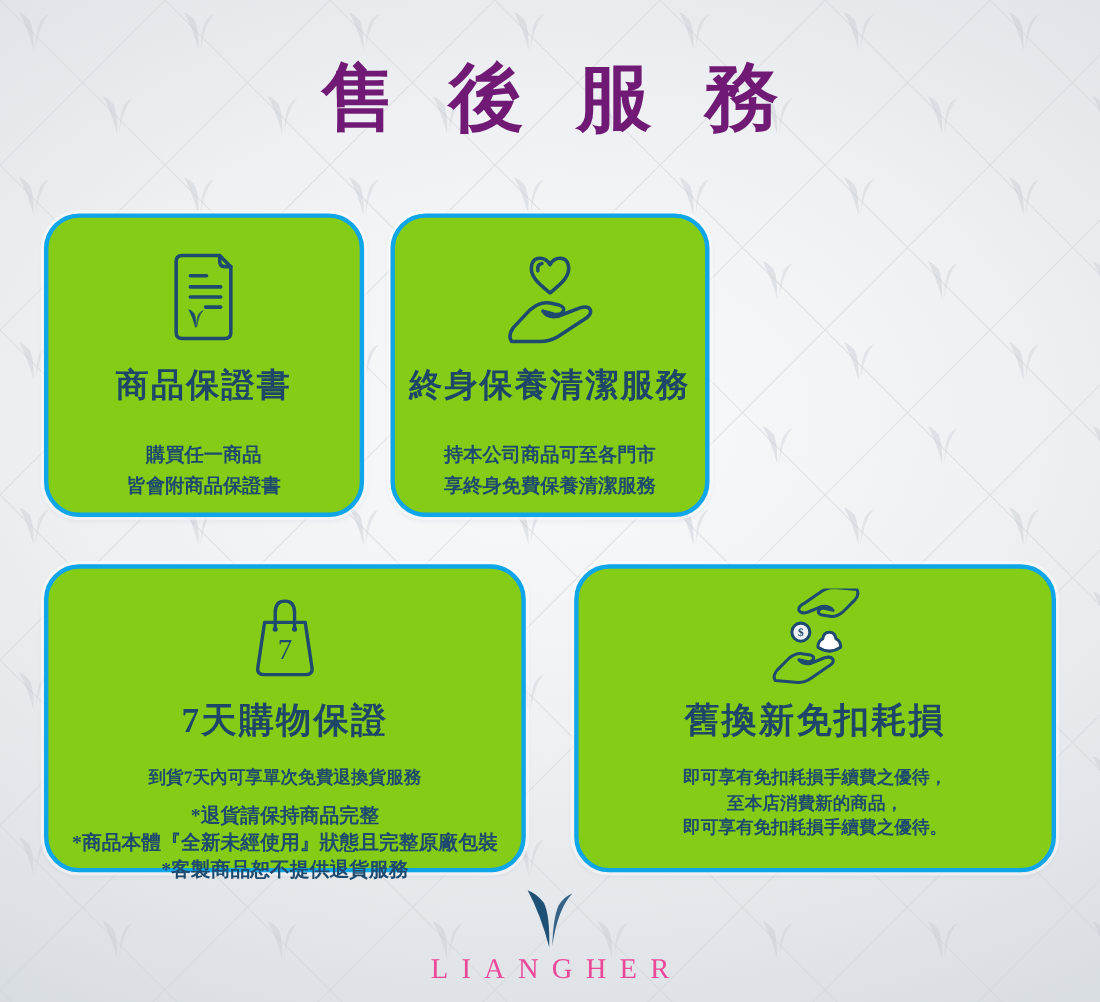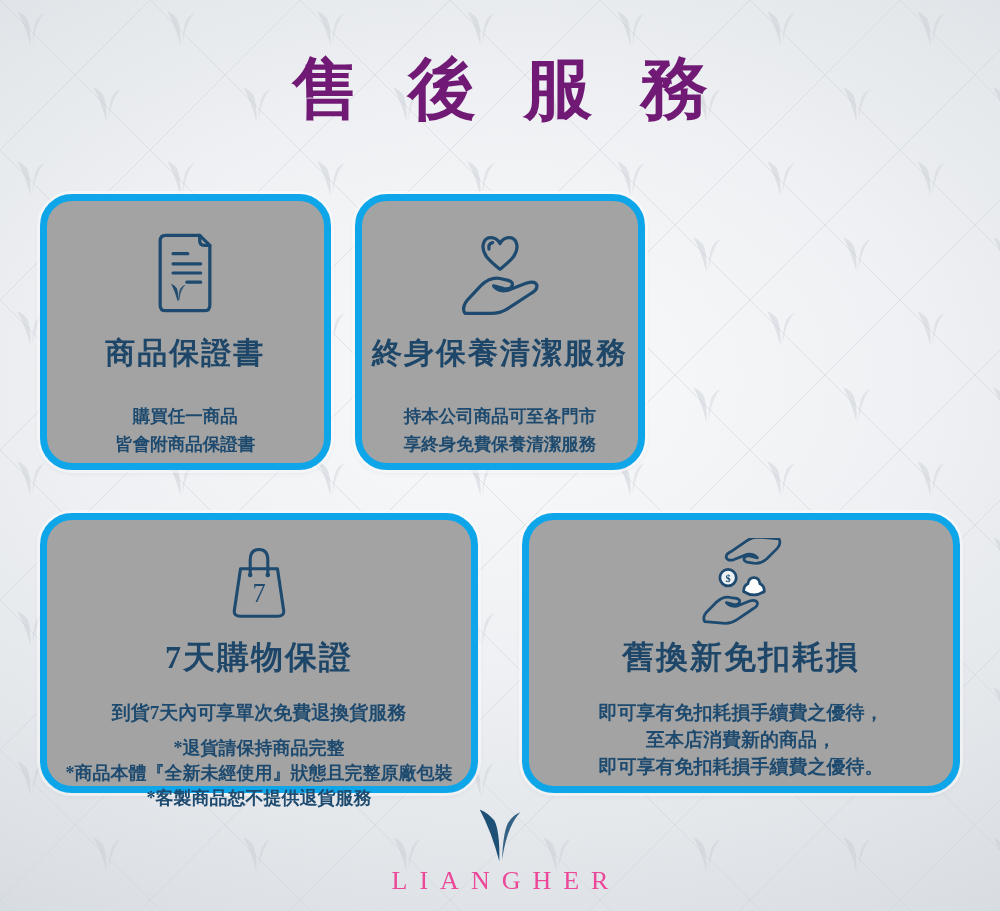--- a/index.html
+++ b/index.html
@@ -16,43 +16,43 @@
     position:absolute;top:44px;left:0;width:100%;margin:0;
     text-align:center;font-size:68px;font-weight:700;
     letter-spacing:48px;text-indent:48px;color:#701a75;
   }
 
   .row{position:absolute;left:40px;right:40px;display:grid;}
   .row-top{top:194px;grid-template-columns:repeat(3,1fr);gap:24px;}
   .row-bottom{top:513px;grid-template-columns:1fr 1fr;gap:44px;}
 
   .card{
-    background:#a3a3a3;
-    border:7px solid #0ea5e9;
+    background:#84cc16;
+    border:4px solid #0ea5e9;
     border-radius:32px;
     box-shadow:0 0 0 3px rgba(255,255,255,0.55), 0 2px 6px rgba(40,60,90,0.10);
     display:flex;flex-direction:column;align-items:center;
     text-align:center;box-sizing:border-box;
   }
   .card-sm{height:276px;padding-top:26px;}
   .card-lg{height:280px;padding-top:18px;}
 
   .card-icon{width:92px;height:92px;flex:0 0 auto;}
   .card-lg .card-icon{width:88px;height:88px;}
 
   .card-title{
     margin:14px 0 0 0;font-size:30px;font-weight:700;
     letter-spacing:2px;color:#1d4668;
   }
   .card-lg .card-title{font-size:32px;margin-top:10px;}
 
   .card-body{margin-top:28px;}
   .card-lg .card-body{margin-top:20px;}
   .card-line{margin:0;font-size:17.5px;font-weight:700;line-height:1.62;color:#1d4a6e;}
-  .card-lg .card-line{font-size:19px;line-height:1.42;}
+  .card-lg .card-line{font-size:16px;line-height:1.42;}
   .card-line.note{font-size:18px;line-height:1.38;}
   .card-line.lead{margin-bottom:9px;}
 
   .footer{position:absolute;top:808px;left:0;right:0;text-align:center;}
   .footer-logo{display:block;margin:0 auto;width:46px;height:56px;color:#1e5076;}
   .wordmark{
     display:block;margin-top:2px;font-size:26px;font-weight:400;
     letter-spacing:12px;text-indent:12px;color:#ec4899;
   }
 

